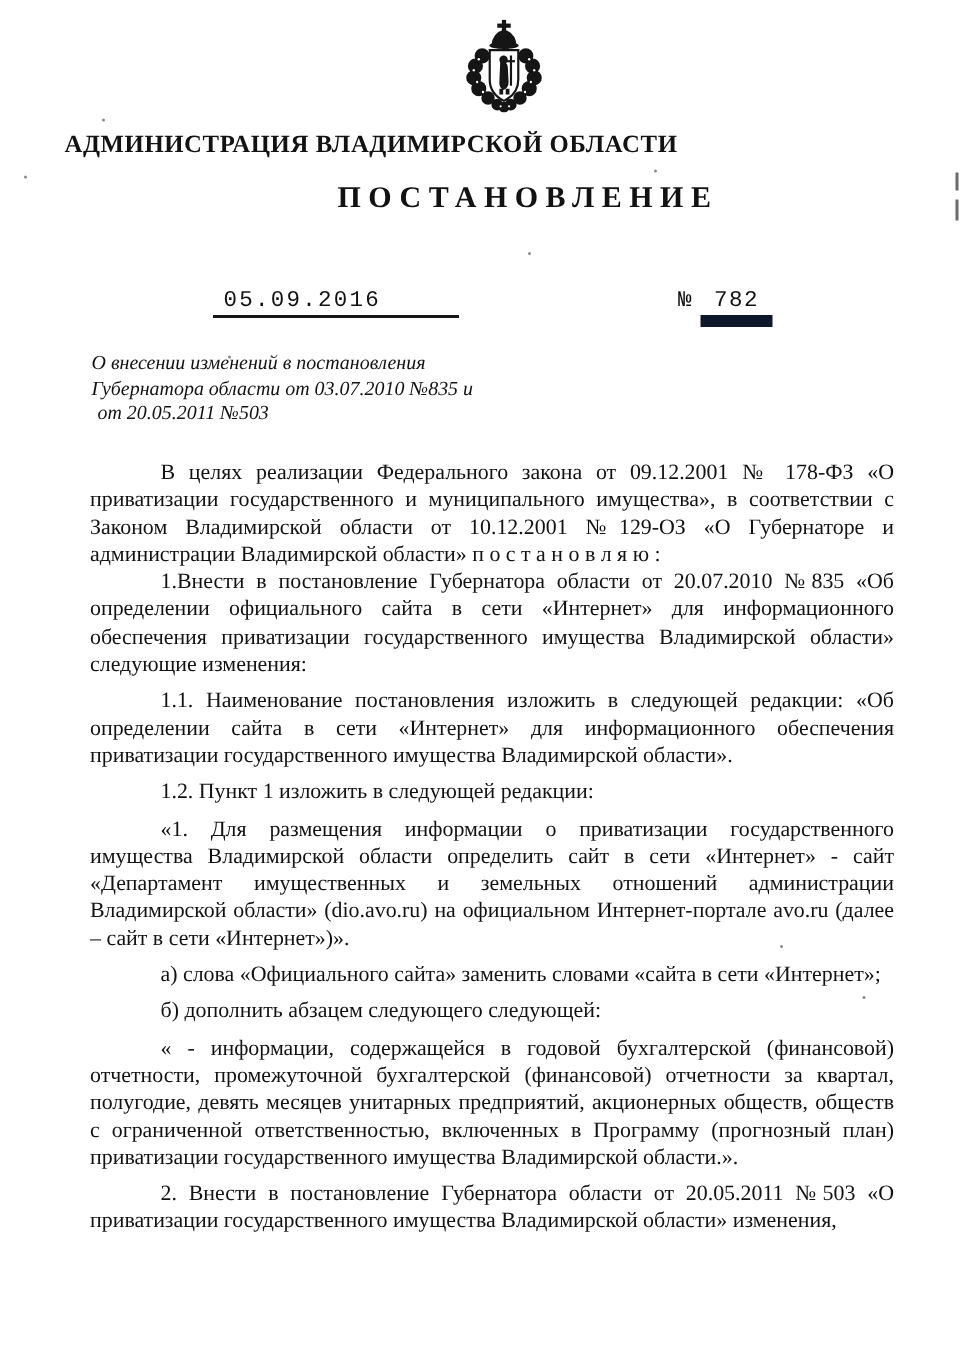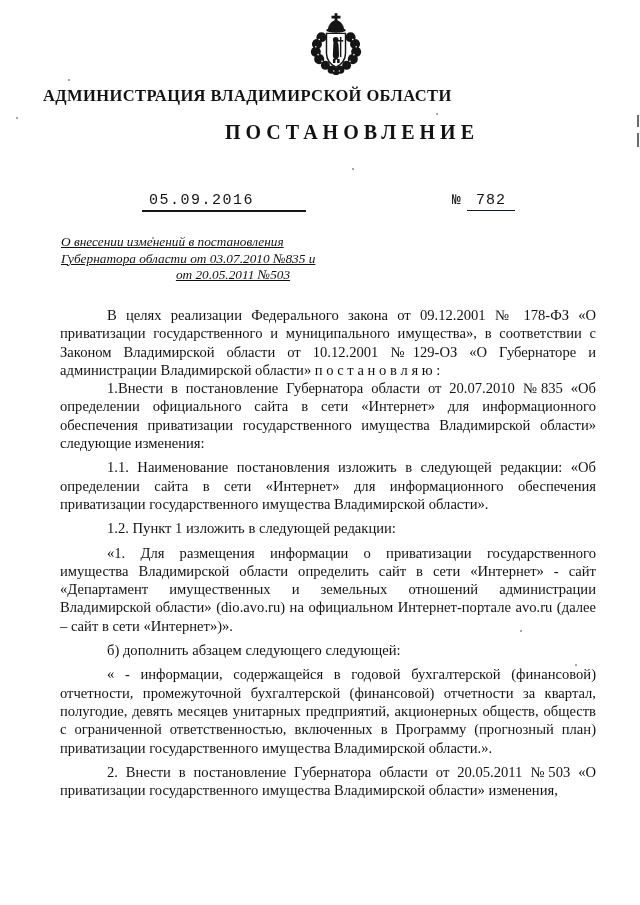--- a/index.html
+++ b/index.html
@@ -63,36 +63,35 @@
   }
   .doc-number-wrap {
     position: absolute;
     left: 452px;
     top: 0;
   }
   .number-label { padding-right: 6px; }
   .doc-number {
     display: inline-block;
     padding: 0 9px 1px 9px;
-    border-bottom: 1px solid #0f172a;
+    border-bottom: 8px solid #0f172a;
     letter-spacing: 1px;
   }
 
   
   .subject {
     position: absolute;
     top: 234px;
     left: 61px;
     width: 340px;
     font-style: italic;
     font-size: 13.3px;
     line-height: 16.6px;
-    text-decoration: underline;
-  }
-  .subject .l3 { padding-left: 4px; text-align: center; }
+  }
+  .subject .l3 { padding-left: 4px; }
 
   
   .doc-body {
     position: absolute;
     top: 306px;
     left: 60px;
     width: 536px;
     font-size: 14.6px;
     line-height: 18.3px;
     text-align: justify;
@@ -187,20 +186,21 @@
     <div class="l2">Губернатора области от 03.07.2010  №835 и</div>
     <div class="l3">от 20.05.2011 №503</div>
   </div>
 
   <div class="doc-body">
     <p>В целях реализации Федерального закона от 09.12.2001 № 178-ФЗ  «О приватизации государственного и муниципального имущества», в соответствии с Законом Владимирской области от 10.12.2001 №129-ОЗ «О Губернаторе  и администрации Владимирской области»  п о с т а н о в л я ю :</p>
     <p>1.Внести в постановление Губернатора области от 20.07.2010 №835 «Об определении официального сайта в сети «Интернет» для информационного обеспечения приватизации государственного имущества Владимирской области» следующие изменения:</p>
     <p class="gap">1.1. Наименование постановления изложить в следующей редакции: «Об определении сайта в сети «Интернет» для информационного обеспечения приватизации государственного имущества Владимирской области».</p>
     <p class="gap">1.2. Пункт 1 изложить в следующей редакции:</p>
     <p class="gap">«1. Для размещения информации о приватизации государственного имущества Владимирской области определить сайт  в сети «Интернет» - сайт «Департамент имущественных и земельных отношений администрации Владимирской области» (dio.avo.ru) на официальном Интернет-портале avo.ru (далее – сайт в сети «Интернет»)».</p>
+    <p class="gap">а) слова «Официального сайта» заменить словами «сайта в сети «Интернет»;</p>
     <p class="gap">б) дополнить абзацем следующего следующей:</p>
     <p class="gap">« -  информации, содержащейся в годовой бухгалтерской (финансовой) отчетности, промежуточной бухгалтерской (финансовой) отчетности за квартал, полугодие, девять месяцев унитарных предприятий, акционерных обществ, обществ с ограниченной ответственностью, включенных в Программу (прогнозный план) приватизации государственного имущества Владимирской области.».</p>
     <p class="gap">2. Внести в постановление Губернатора области от 20.05.2011 №503 «О приватизации государственного имущества Владимирской области» изменения,</p>
   </div>
 
   <div class="speck" style="left:436px; top:113px;"></div>
   <div class="speck" style="left:68px;  top:79px;"></div>
   <div class="speck" style="left:16px;  top:117px;"></div>
   <div class="speck" style="left:152px; top:237px;"></div>
   <div class="speck" style="left:352px; top:168px;"></div>

